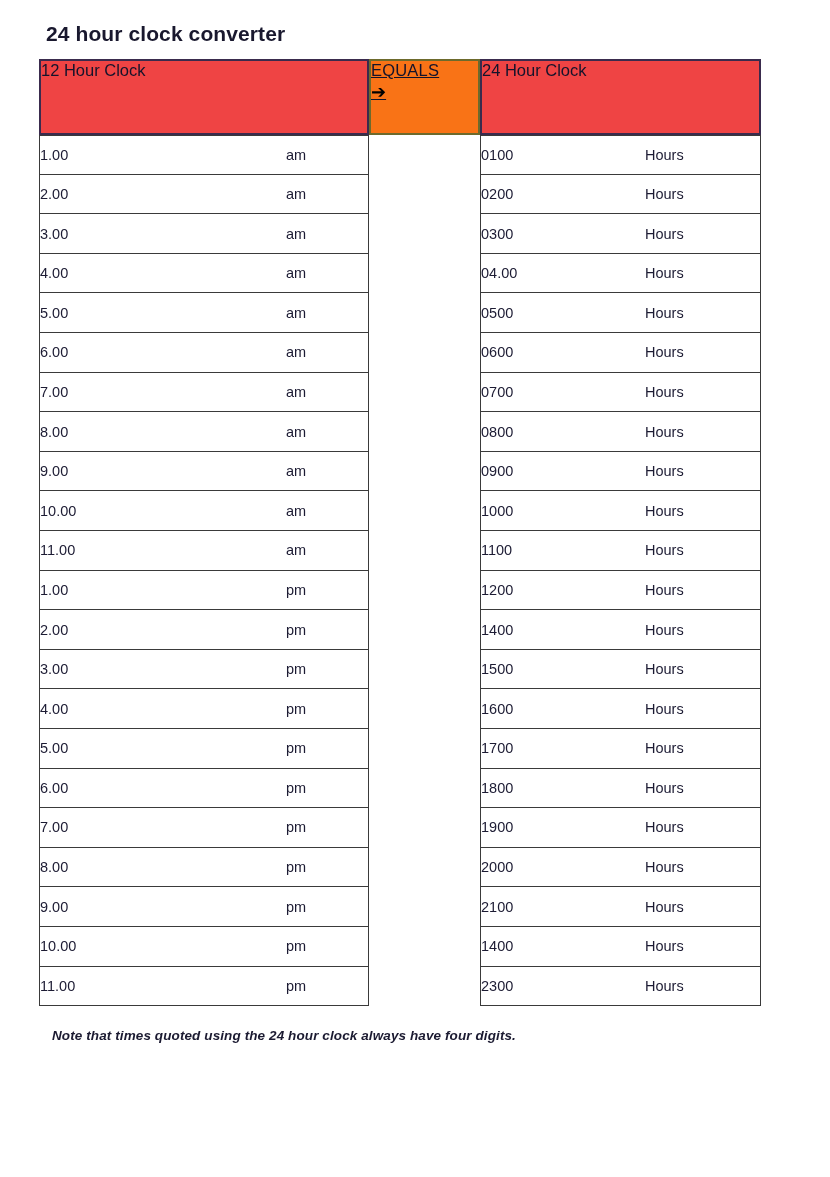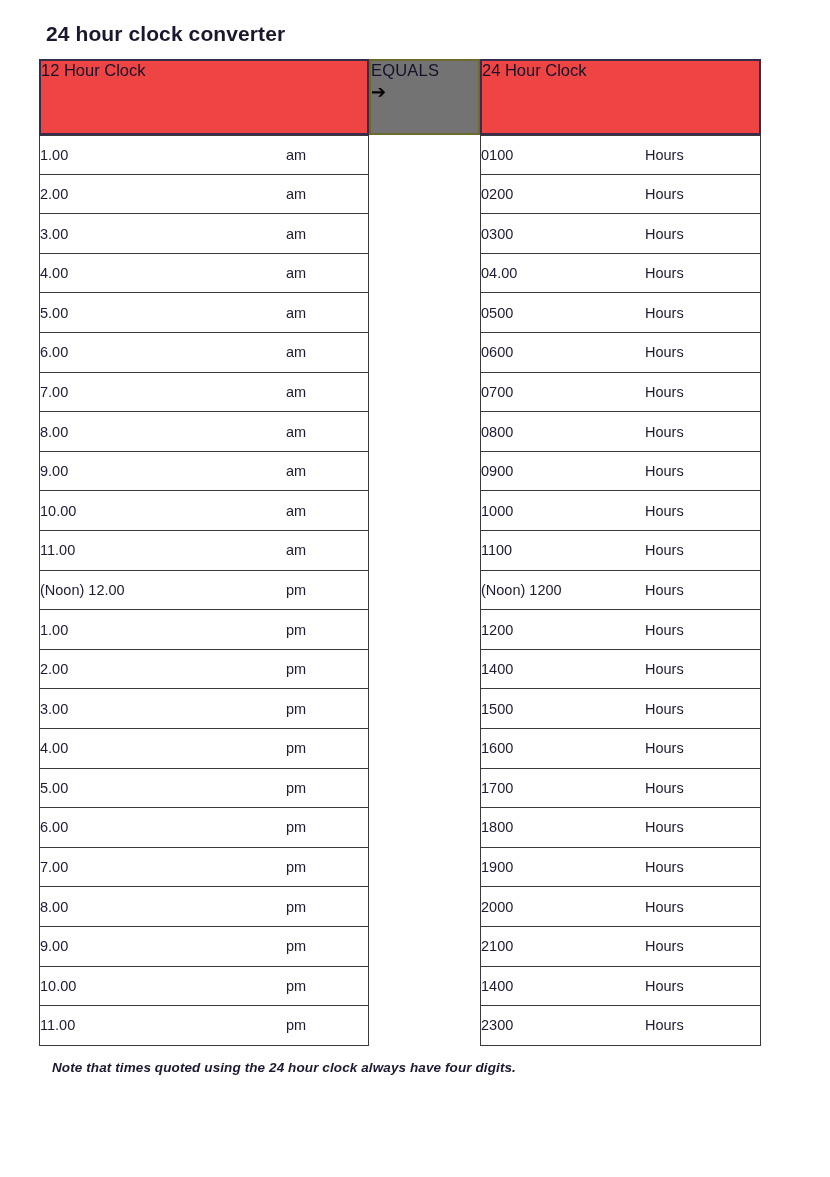--- a/index.html
+++ b/index.html
@@ -60,29 +60,30 @@
     font-size: 16.5px;
     font-weight: bold;
     color: #14132b;
     padding: 8px 0 0 12px;
     vertical-align: top !important;
   }
   .hdr-12 { border-right: none; }
   .hdr-12b { border-left: none; }
   .hdr-equals {
     height: 76px;
-    background: #737373;
+    background: #f97316;
     border: 2px solid #6d6a2c;
     box-sizing: border-box;
     text-align: left;
     padding: 8px 0 0 0;
     vertical-align: top !important;
     font-size: 16.5px;
     font-weight: bold;
     color: #14132b;
+    text-decoration: underline;
   }
   .hdr-equals .eq-label { display: block; letter-spacing: 0.2px; }
   .hdr-equals .eq-arrow {
     display: block;
     font-size: 18px;
     line-height: 1.35;
     color: #000;
   }
   .hdr-24 { border-right: none; }
   .hdr-24b { border-left: none; }
@@ -103,21 +104,21 @@
   .cell-right-time { border-right: none; }
   .cell-right-hours{ border-left: none; padding-left: 12px; }
   .cell-gap {
     border: none;
     background: #ffffff;
     height: 39.6px;
   }
   tr.data-row + tr.data-row .cell { border-top: none; }
 
   .footnote {
-    margin: 14px 0 0 14px;
+    margin: 22px 0 0 14px;
     font-size: 13.5px;
     font-style: italic;
     font-weight: bold;
     color: #1b1a31;
     letter-spacing: 0.1px;
   }
 </style>
 </head>
 <body>
 
@@ -217,27 +218,20 @@
           <td class="cell cell-right-hours">Hours</td>
         </tr>
         <tr class="data-row">
           <td class="cell cell-left-time">11.00</td>
           <td class="cell cell-left-ampm">am</td>
           <td class="cell-gap"></td>
           <td class="cell cell-right-time">1100</td>
           <td class="cell cell-right-hours">Hours</td>
         </tr>
         <tr class="data-row">
-          <td class="cell cell-left-time">(Noon) 12.00</td>
-          <td class="cell cell-left-ampm">pm</td>
-          <td class="cell-gap"></td>
-          <td class="cell cell-right-time">(Noon) 1200</td>
-          <td class="cell cell-right-hours">Hours</td>
-        </tr>
-        <tr class="data-row">
           <td class="cell cell-left-time">1.00</td>
           <td class="cell cell-left-ampm">pm</td>
           <td class="cell-gap"></td>
           <td class="cell cell-right-time">1200</td>
           <td class="cell cell-right-hours">Hours</td>
         </tr>
         <tr class="data-row">
           <td class="cell cell-left-time">2.00</td>
           <td class="cell cell-left-ampm">pm</td>
           <td class="cell-gap"></td>

